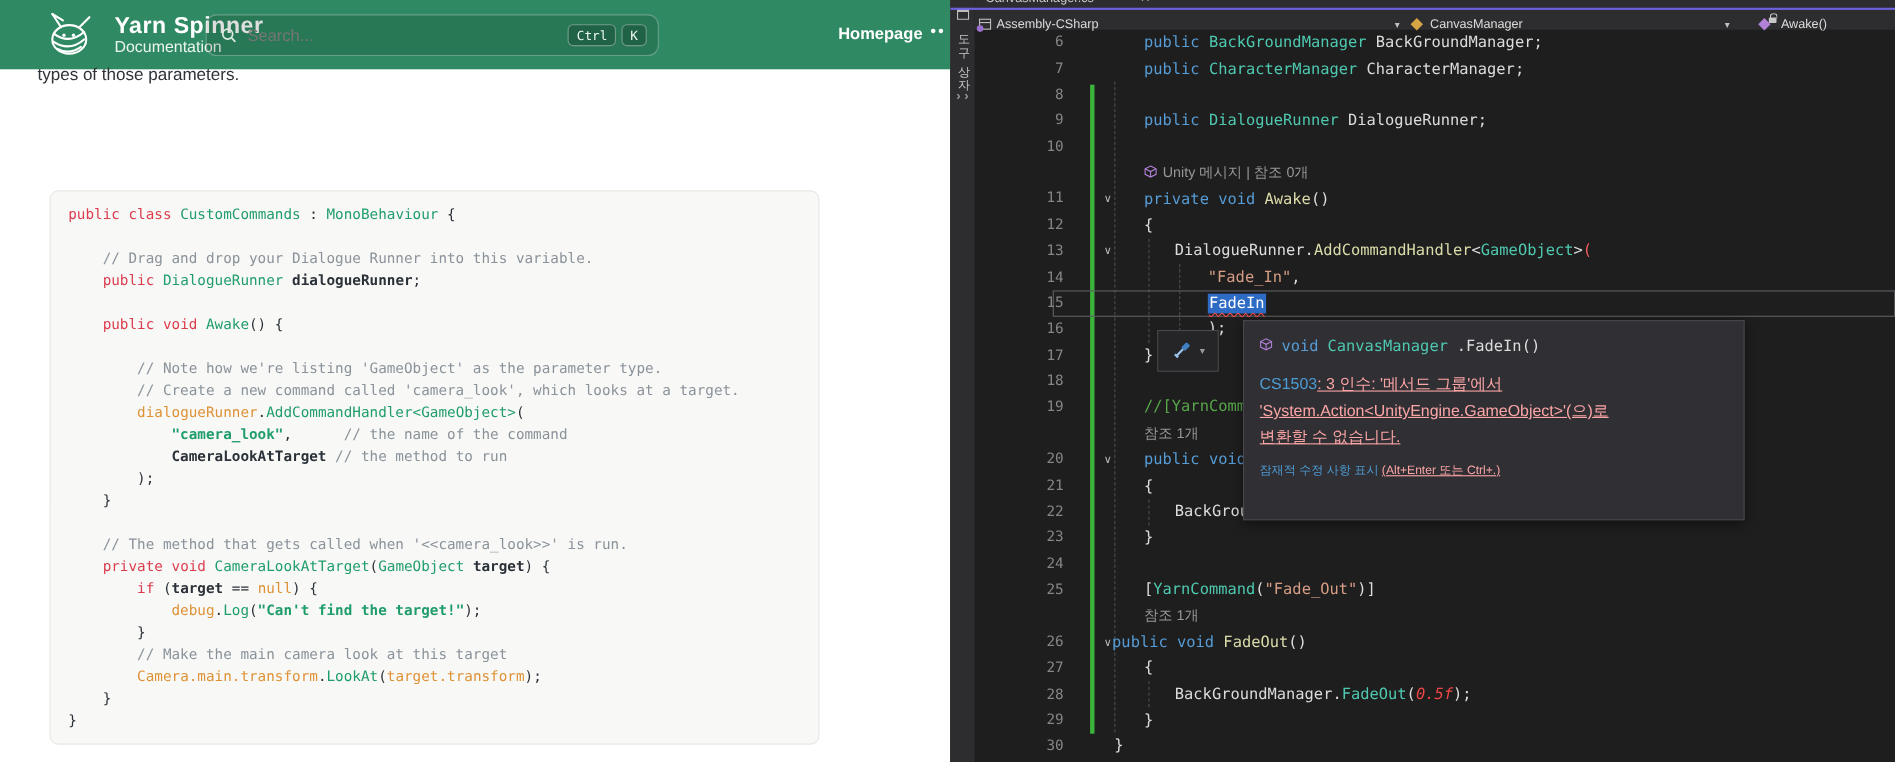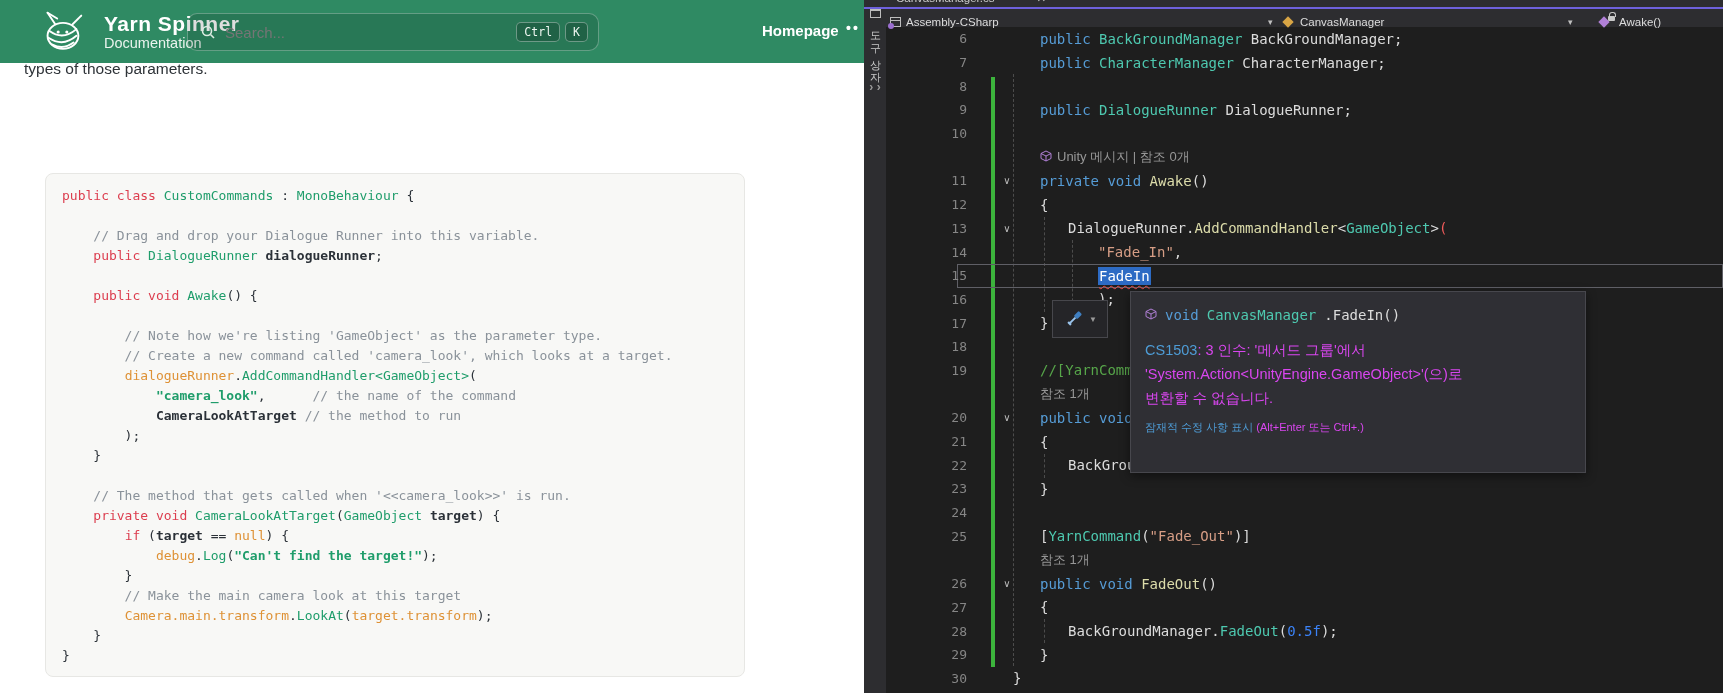--- a/index.html
+++ b/index.html
@@ -11,21 +11,21 @@
   .docs-header { position:absolute; left:0; top:0; width:100%; height:63px; background:#2f8a63; }
   .logo-wrap { position:absolute; left:36px; top:6px; display:flex; align-items:center; gap:16px; cursor:pointer; }
   .logo-svg { width:52px; height:52px; }
   .logo-title { color:#ffffff; font-weight:bold; font-size:21px; letter-spacing:.5px; line-height:23px; }
   .logo-sub { color:#eaf4ee; font-size:14.5px; line-height:17px; }
   .search { position:absolute; left:187px; top:13px; width:412px; height:38px; border:1px solid rgba(255,255,255,.28); background:rgba(0,0,0,.13); border-radius:10px; display:flex; align-items:center; padding:0 10px 0 12px; }
   .search input { flex:1; background:transparent; border:none; outline:none; color:rgba(255,255,255,.8); font-size:15px; font-family:"Liberation Sans",sans-serif; margin-left:9px; }
   .chip { border:1px solid rgba(255,255,255,.35); background:rgba(0,0,0,.18); border-radius:5px; color:#eef6f0; font-family:"DejaVu Sans Mono",monospace; font-size:11.5px; padding:2px 7px; margin-left:5px; }
   .homepage { position:absolute; left:762px; top:22px; color:#ffffff; font-weight:bold; font-size:15px; text-decoration:none; }
   .dots { position:absolute; left:846px; top:20px; color:#ffffff; font-weight:bold; font-size:14px; letter-spacing:2px; }
-  .intro-line { position:absolute; left:24px; top:60px; width:700px; color:#2e3338; font-size:15.5px; }
+  .intro-line { position:absolute; left:34px; top:60px; width:700px; color:#2e3338; font-size:15.5px; }
   .paragraph { position:absolute; left:38px; top:103px; width:690px; color:#2e3338; font-size:15.5px; line-height:24px; }
   .codeblock { position:absolute; left:45px; top:173px; width:700px; height:504px; background:#f8f8f6; border:1px solid #e7e7e4; border-radius:8px; padding:12px 16px; overflow:hidden; }
   .dk-line { height:20px; line-height:20px; white-space:pre; font-family:"DejaVu Sans Mono",monospace; font-size:13px; }
   .dk-kw  { color:#dc3d4e; }
   .dk-fn  { color:#1f9d6b; }
   .dk-str { color:#1f9d6b; font-weight:bold; }
   .dk-obj { color:#de9135; }
   .dk-cm  { color:#8a929a; }
   .dk-pl  { color:#2b3138; }
   .dk-plb { color:#2b3138; font-weight:bold; }
@@ -57,21 +57,21 @@
   .vs-row { position:relative; height:23.7px; display:flex; align-items:center; }
   .vs-numcol { flex:0 0 81px; text-align:right; color:#868686; font-family:"DejaVu Sans Mono",monospace; font-size:13px; z-index:2; }
   .vs-chevron { position:absolute; left:112px; top:0; width:18px; height:23.7px; color:#bcbcbc; font-size:10px; display:flex; align-items:center; justify-content:center; z-index:2; cursor:pointer; }
   .vs-line { position:relative; white-space:pre; font-family:"DejaVu Sans Mono",monospace; font-size:14px; z-index:2; }
   .vs-lens-line { font-family:"Liberation Sans",sans-serif; font-size:13px; display:flex; align-items:center; gap:5px; cursor:pointer; }
   .vs-kw   { color:#569cd6; }
   .vs-type { color:#4ec9b0; }
   .vs-meth { color:#dcdcaa; }
   .vs-pl   { color:#dcdcdc; }
   .vs-str  { color:#d69d85; }
-  .vs-num  { color:#3b82f6; }
+  .vs-num  { color:#ef4444;font-style:italic; }
   .vs-cm   { color:#57a64a; }
   .vs-lens { color:#979797; }
   .vs-red  { color:#f25b5b; }
   .vs-sel  { background:#2d6bc4; color:#ffffff; text-decoration:underline wavy #f14c4c 1px; text-underline-offset:4px; padding:1px 1px; }
   .cur-border { position:absolute; left:71px; right:0; top:0; bottom:0; border:1px solid #5f5f66; z-index:1; }
   .change-bar { position:absolute; left:105px; top:50px; width:3px; height:590px; border:2px solid #3cb43c; z-index:1; }
   .guide { position:absolute; border-left:1px dashed #4c4c4c; width:0; z-index:0; }
   .g1 { left:127px; top:47px;  height:592px; }
   .g2a{ left:158px; top:190px; height:95px; }
   .g2b{ left:158px; top:427px; height:24px; }
@@ -79,21 +79,21 @@
   .g3 { left:186px; top:213px; height:71px; }
 
   .quickfix { position:absolute; left:166px; top:300px; width:56px; height:38px; background:#252528; border:1px solid #47474c; display:flex; align-items:center; justify-content:center; gap:4px; z-index:40; cursor:pointer; }
   .quickfix .qf-caret { color:#9a9a9a; font-size:8px; }
 
   .vs-tooltip { position:absolute; left:226px; top:291px; width:456px; height:182px; background:#2f2f34; border:1px solid #47474d; box-shadow:0 3px 10px rgba(0,0,0,.45); z-index:30; padding:12px 14px; overflow:hidden;margin-left:18px; }
   .tt-sig { display:flex; align-items:center; gap:8px; font-family:"DejaVu Sans Mono",monospace; font-size:14px; height:22px; white-space:nowrap; }
   .tt-body { margin-top:12px; }
   .tt-line { font-size:14.5px; line-height:24px; white-space:nowrap; overflow:hidden; }
   .tt-action { margin-top:10px; font-size:11px; white-space:nowrap; }
-  .tt-pl { color:#d946ef; }
+  .tt-pl { color:#fca5a5;text-decoration:underline; }
   .tt-link { color:#4e9cd6; cursor:pointer; }
 </style>
 </head>
 <body>
 
 <div id="app">
 
   <section class="docs">
     <header class="docs-header">
       <div class="logo-wrap">
@@ -287,21 +287,21 @@
             <span class="vs-numcol">25</span>
             <div class="vs-line" style="padding-left: 73px;"><span class="vs-pl">[</span><span class="vs-type">YarnCommand</span><span class="vs-pl">(</span><span class="vs-str">"Fade_Out"</span><span class="vs-pl">)]</span></div>
           </div>
           <div class="vs-row">
             <span class="vs-numcol"></span>
             <div class="vs-line vs-lens-line" style="padding-left: 73px;"><span class="vs-lens">참조 1개</span></div>
           </div>
           <div class="vs-row">
             <span class="vs-numcol">26</span>
             <span class="vs-chevron">∨</span>
-            <div class="vs-line" style="padding-left: 73px;"><span class="vs-kw">public void </span><span class="vs-meth">FadeOut</span><span class="vs-pl">()</span></div>
+            <div class="vs-line" style="padding-left: 44px;"><span class="vs-kw">public void </span><span class="vs-meth">FadeOut</span><span class="vs-pl">()</span></div>
           </div>
           <div class="vs-row">
             <span class="vs-numcol">27</span>
             <div class="vs-line" style="padding-left: 73px;"><span class="vs-pl">{</span></div>
           </div>
           <div class="vs-row">
             <span class="vs-numcol">28</span>
             <div class="vs-line" style="padding-left: 101px;"><span class="vs-pl">BackGroundManager.</span><span class="vs-type">FadeOut</span><span class="vs-pl">(</span><span class="vs-num">0.5f</span><span class="vs-pl">);</span></div>
           </div>
           <div class="vs-row">

